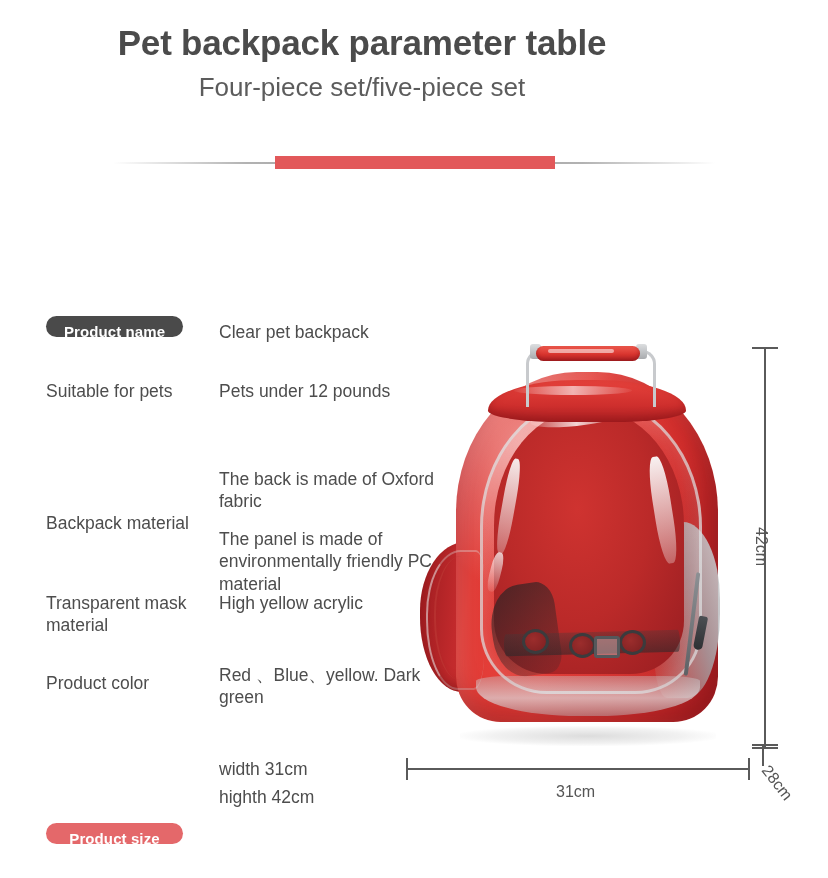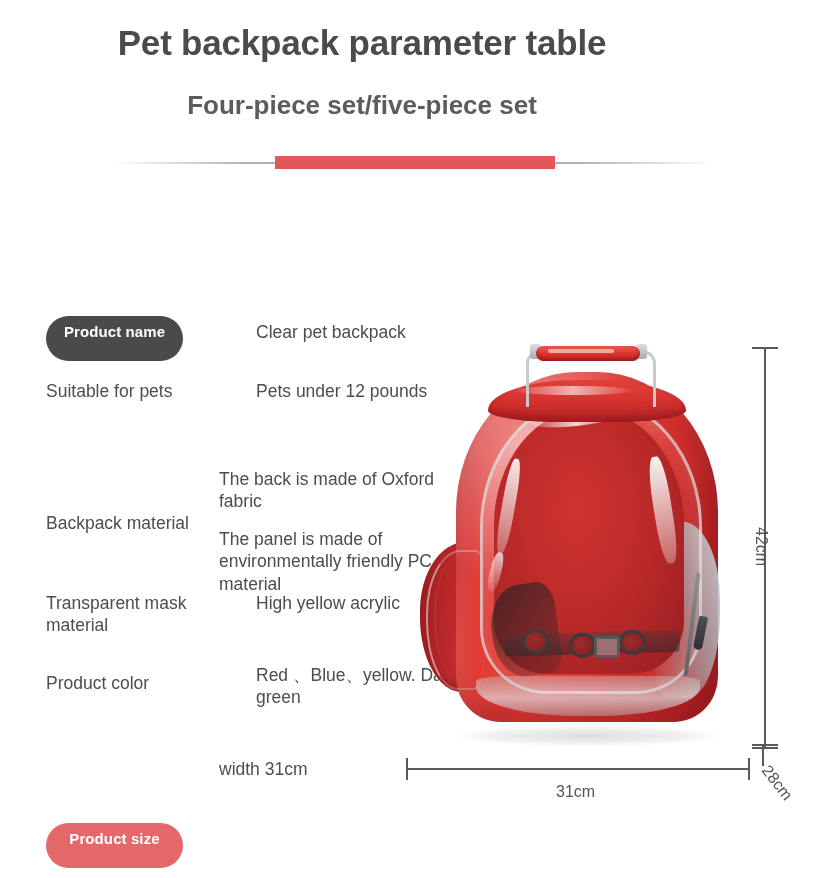--- a/index.html
+++ b/index.html
@@ -29,23 +29,23 @@
     font-size: 35px;
     font-weight: bold;
     color: #4b4b4b;
     letter-spacing: -0.2px;
     margin-top: 24px;
     line-height: 1.1;
   }
   #subtitle {
     text-align: center;
     font-size: 26px;
-    font-weight: bold;
+    font-weight: normal;
     color: #5c5c5c;
-    margin-top: 28px;
+    margin-top: 10px;
     line-height: 1.1;
   }
 
   
   #divider {
     position: absolute;
     left: 113px;
     top: 156px;
     width: 602px;
     height: 14px;
@@ -94,21 +94,20 @@
     line-height: 1.28;
   }
   .spec-value {
     position: absolute;
     left: 173px;
     top: 0;
     width: 225px;
     font-size: 17.5px;
     color: #4d4d4d;
     line-height: 1.28;
-    margin-left: 37px;
   }
   .value-stack {
     position: absolute;
     left: 173px;
     top: 0;
     width: 228px;
   }
   .value-stack p {
     margin: 0;
     font-size: 17.5px;
@@ -121,21 +120,21 @@
   .pill {
     position: absolute;
     left: 0;
     display: inline-block;
     border-radius: 999px;
     color: #ffffff;
     font-size: 15px;
     font-weight: bold;
     text-align: center;
     line-height: 31px;
-    height: 45px;
+    height: 21px;
     width: 137px;
     letter-spacing: 0.1px;
   }
   .pill.dark { background: #4a4a4a; }
   .pill.red  { background: #e4686a; margin-top: 47px; }
 
   
   #product-photo {
     position: absolute;
     left: 418px;
@@ -524,20 +523,21 @@
 
     <div class="spec-row" style="top:346px;">
       <div class="spec-label" style="top:8px;">Product color</div>
       <div class="spec-value">Red 、Blue、yellow. Dark green</div>
     </div>
 
     <div class="spec-row" style="top:440px;">
       <div class="pill red" style="top:18px;">Product size</div>
       <div class="value-stack">
         <p style="margin:0;">width  31cm</p>
+        <p style="margin-top:6px;">highth  42cm</p>
       </div>
     </div>
 
   </div>
 
   <div id="product-photo">
     <div class="bp-shadow"></div>
     <div class="bp-side"></div>
     <div class="bp-shell"></div>
     <div class="bp-right"></div>

